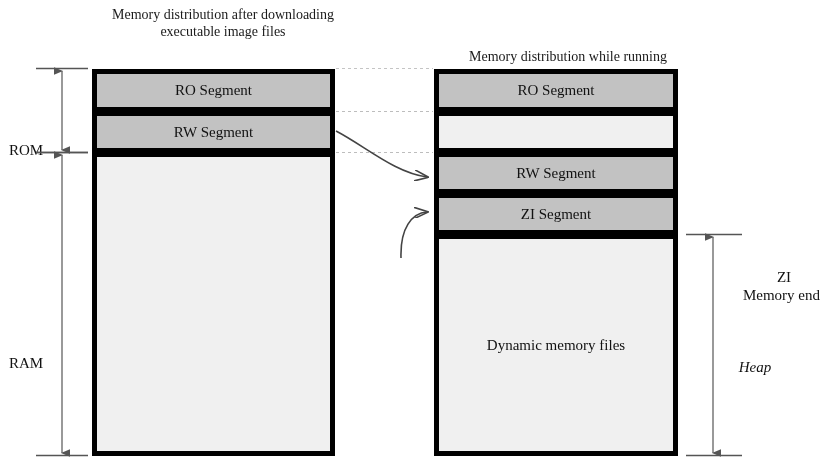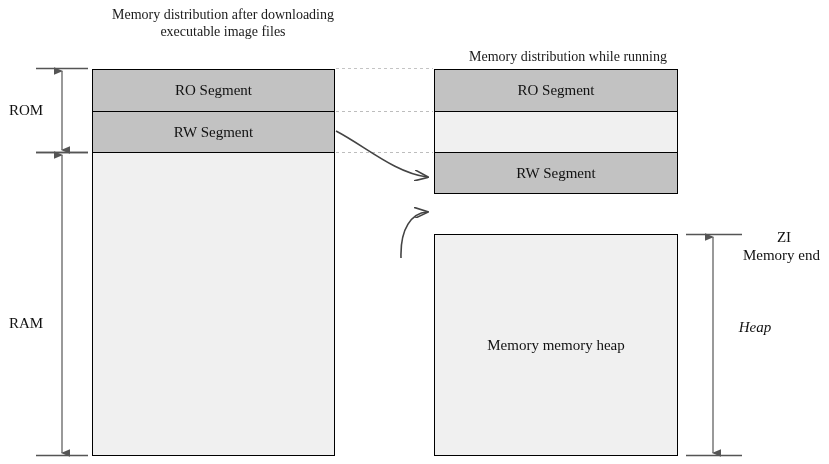--- a/index.html
+++ b/index.html
@@ -23,36 +23,37 @@
   .title {
     text-align: center;
     font-size: 14px;
     line-height: 17px;
     color: #1a1a1a;
   }
 
   .memblock {
     position: absolute;
     box-sizing: border-box;
-    border: 1px solid #000000;
+    border: 5px solid #000000;
     display: flex;
     align-items: center;
     justify-content: center;
     font-size: 15px;
     color: #111111;
   }
   .seg-gray { background: #c2c2c2; }
   .seg-light { background: #f0f0f0; }
 
   .side-label {
     position: absolute;
     font-size: 15px;
     color: #111111;
     text-align: center;
     line-height: 18px;
+    margin-top: 40px;
   }
 
   svg.overlay {
     position: absolute;
     left: 0;
     top: 0;
     width: 829px;
     height: 464px;
     pointer-events: none;
   }
@@ -83,23 +84,26 @@
   </div>
 
   <div class="memblock seg-light" style="left:434px; top:111px; width:244px; height:42px;">
     <span></span>
   </div>
 
   <div class="memblock seg-gray" style="left:434px; top:152px; width:244px; height:42px;">
     <span>RW Segment</span>
   </div>
 
+  <div class="memblock seg-gray" style="left:434px; top:193px; width:244px; height:42px;">
+    <span>ZI Segment</span>
+  </div>
 
   <div class="memblock seg-light" style="left:434px; top:234px; width:244px; height:222px;">
-    <span>Memory memory heap</span>
+    <span>Dynamic memory files</span>
   </div>
 
   <div class="side-label" style="left:4px; top:101px; width:44px;">ROM</div>
 
   <div class="side-label" style="left:4px; top:314px; width:44px;">RAM</div>
 
   <div class="side-label" style="left:744px; top:228px; width:80px;">ZI</div>
 
   <div class="side-label" style="left:734px; top:246px; width:95px;">Memory end</div>
 

